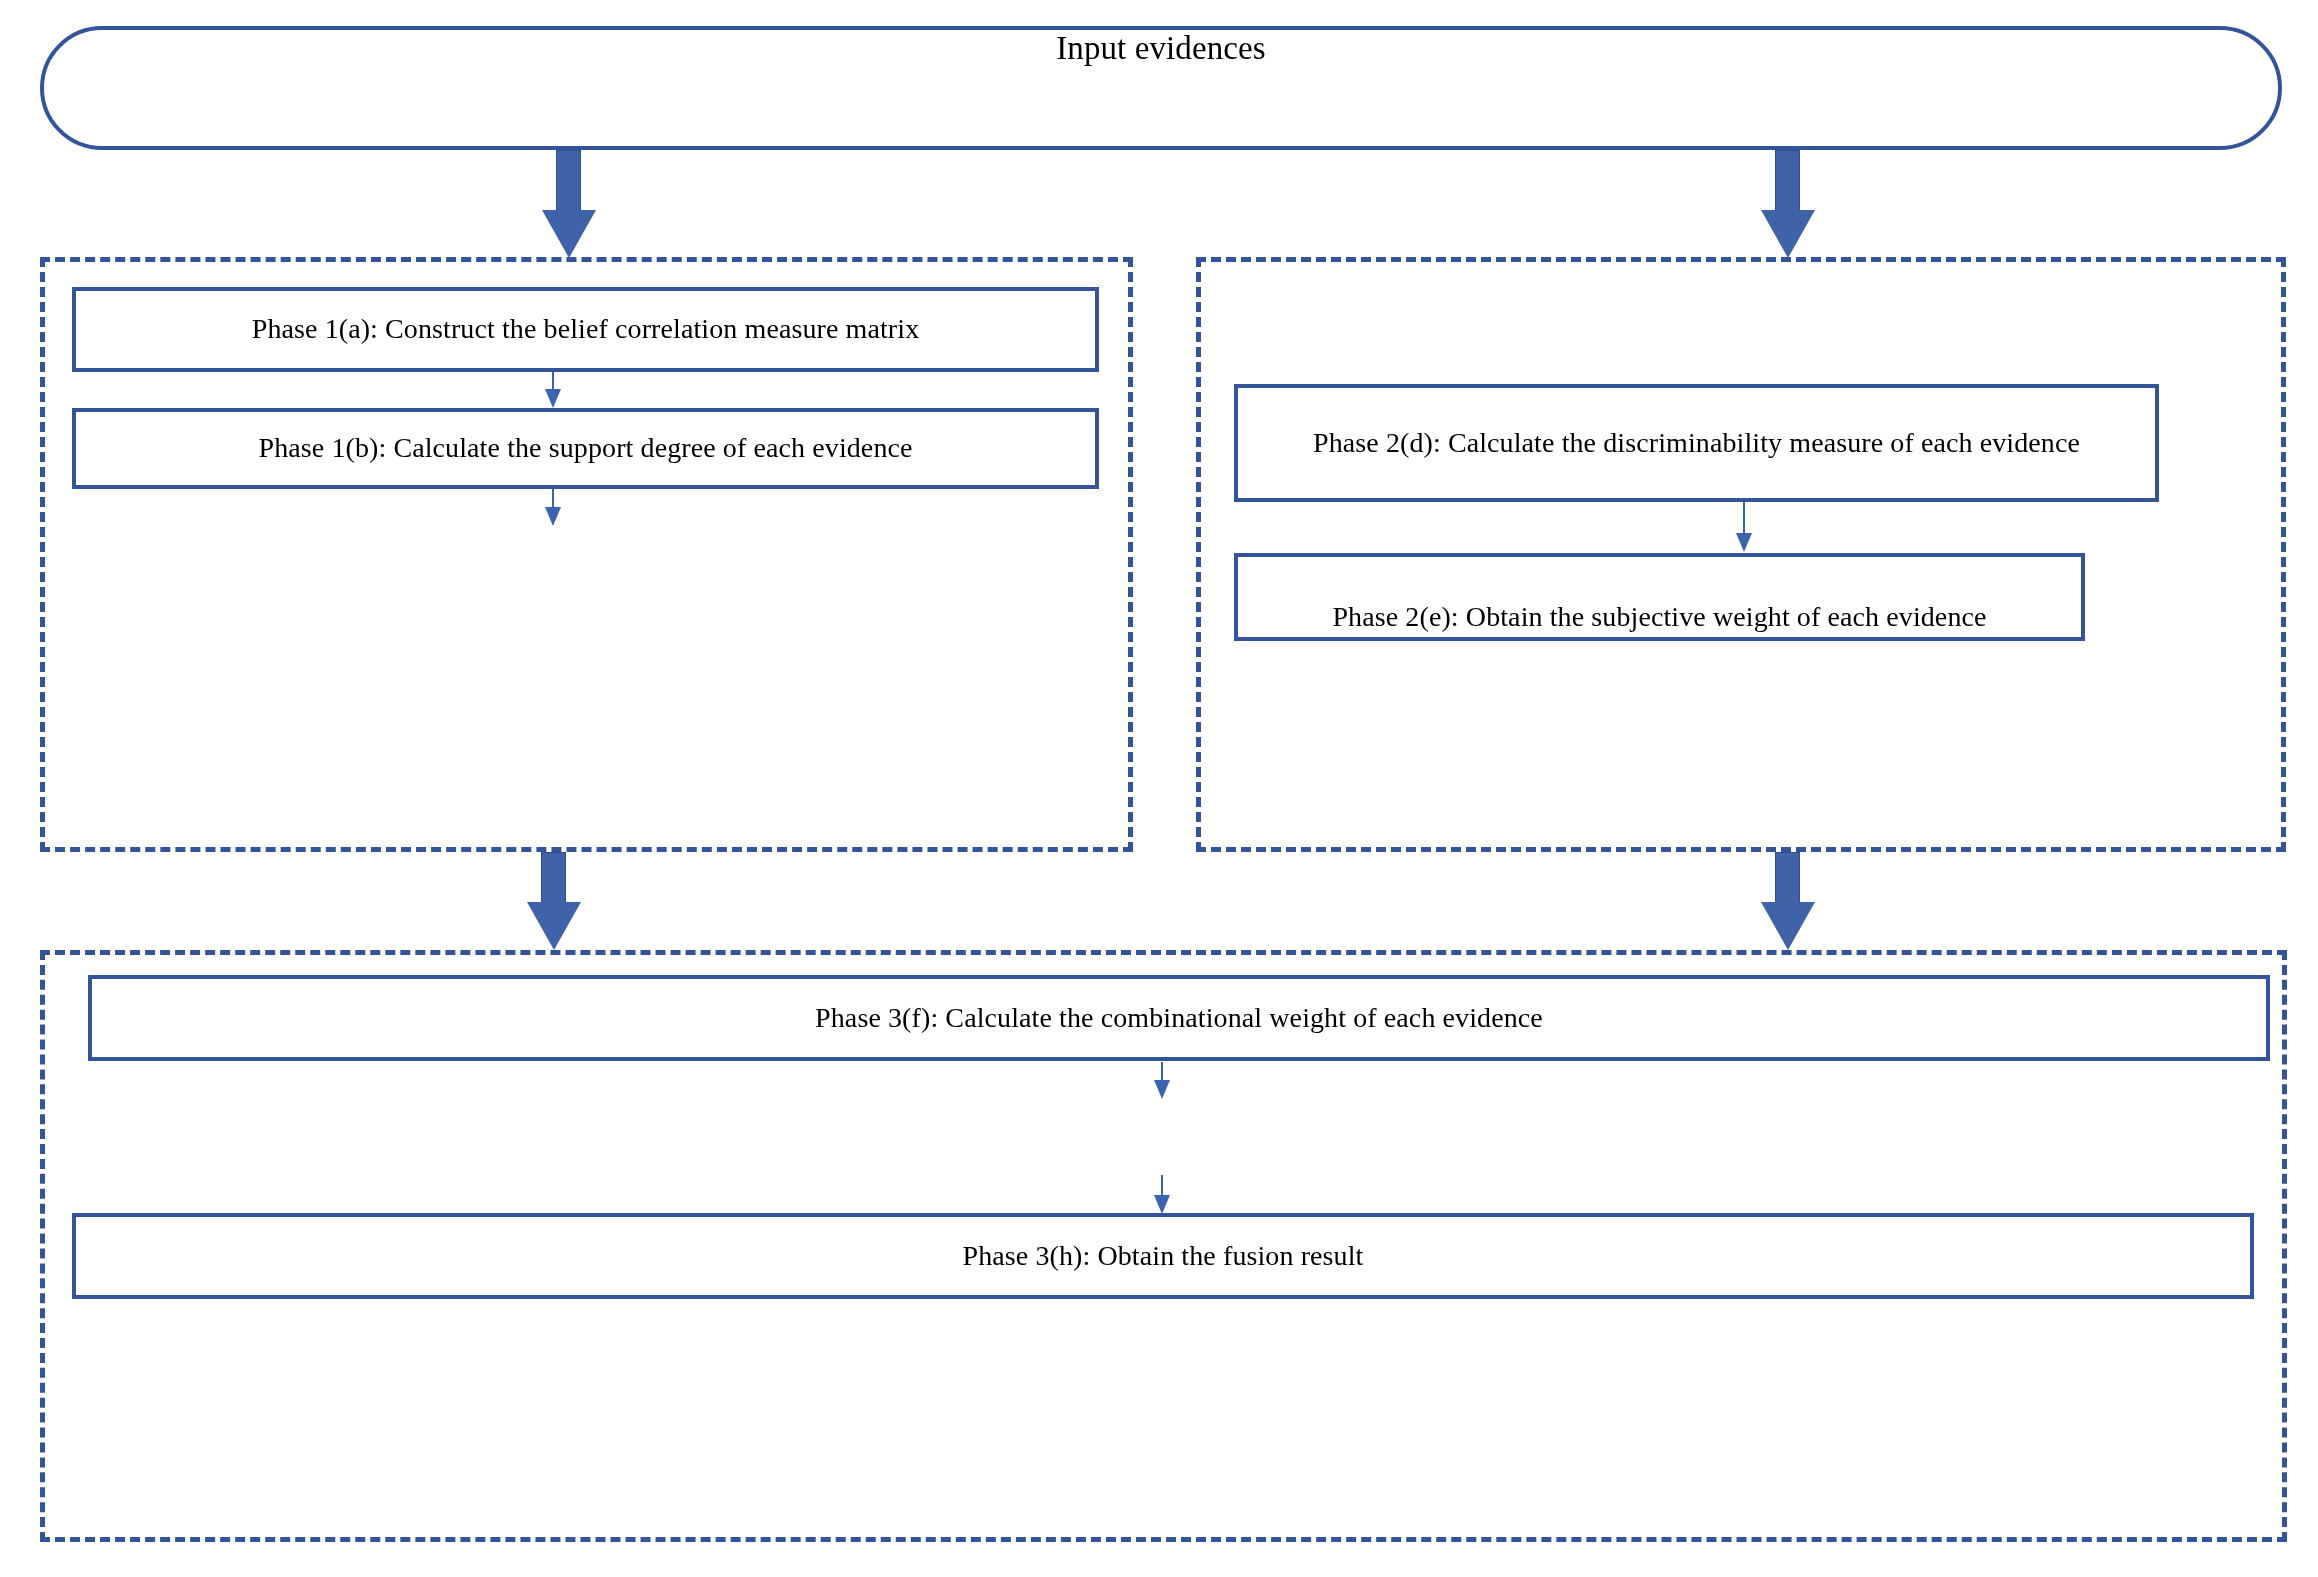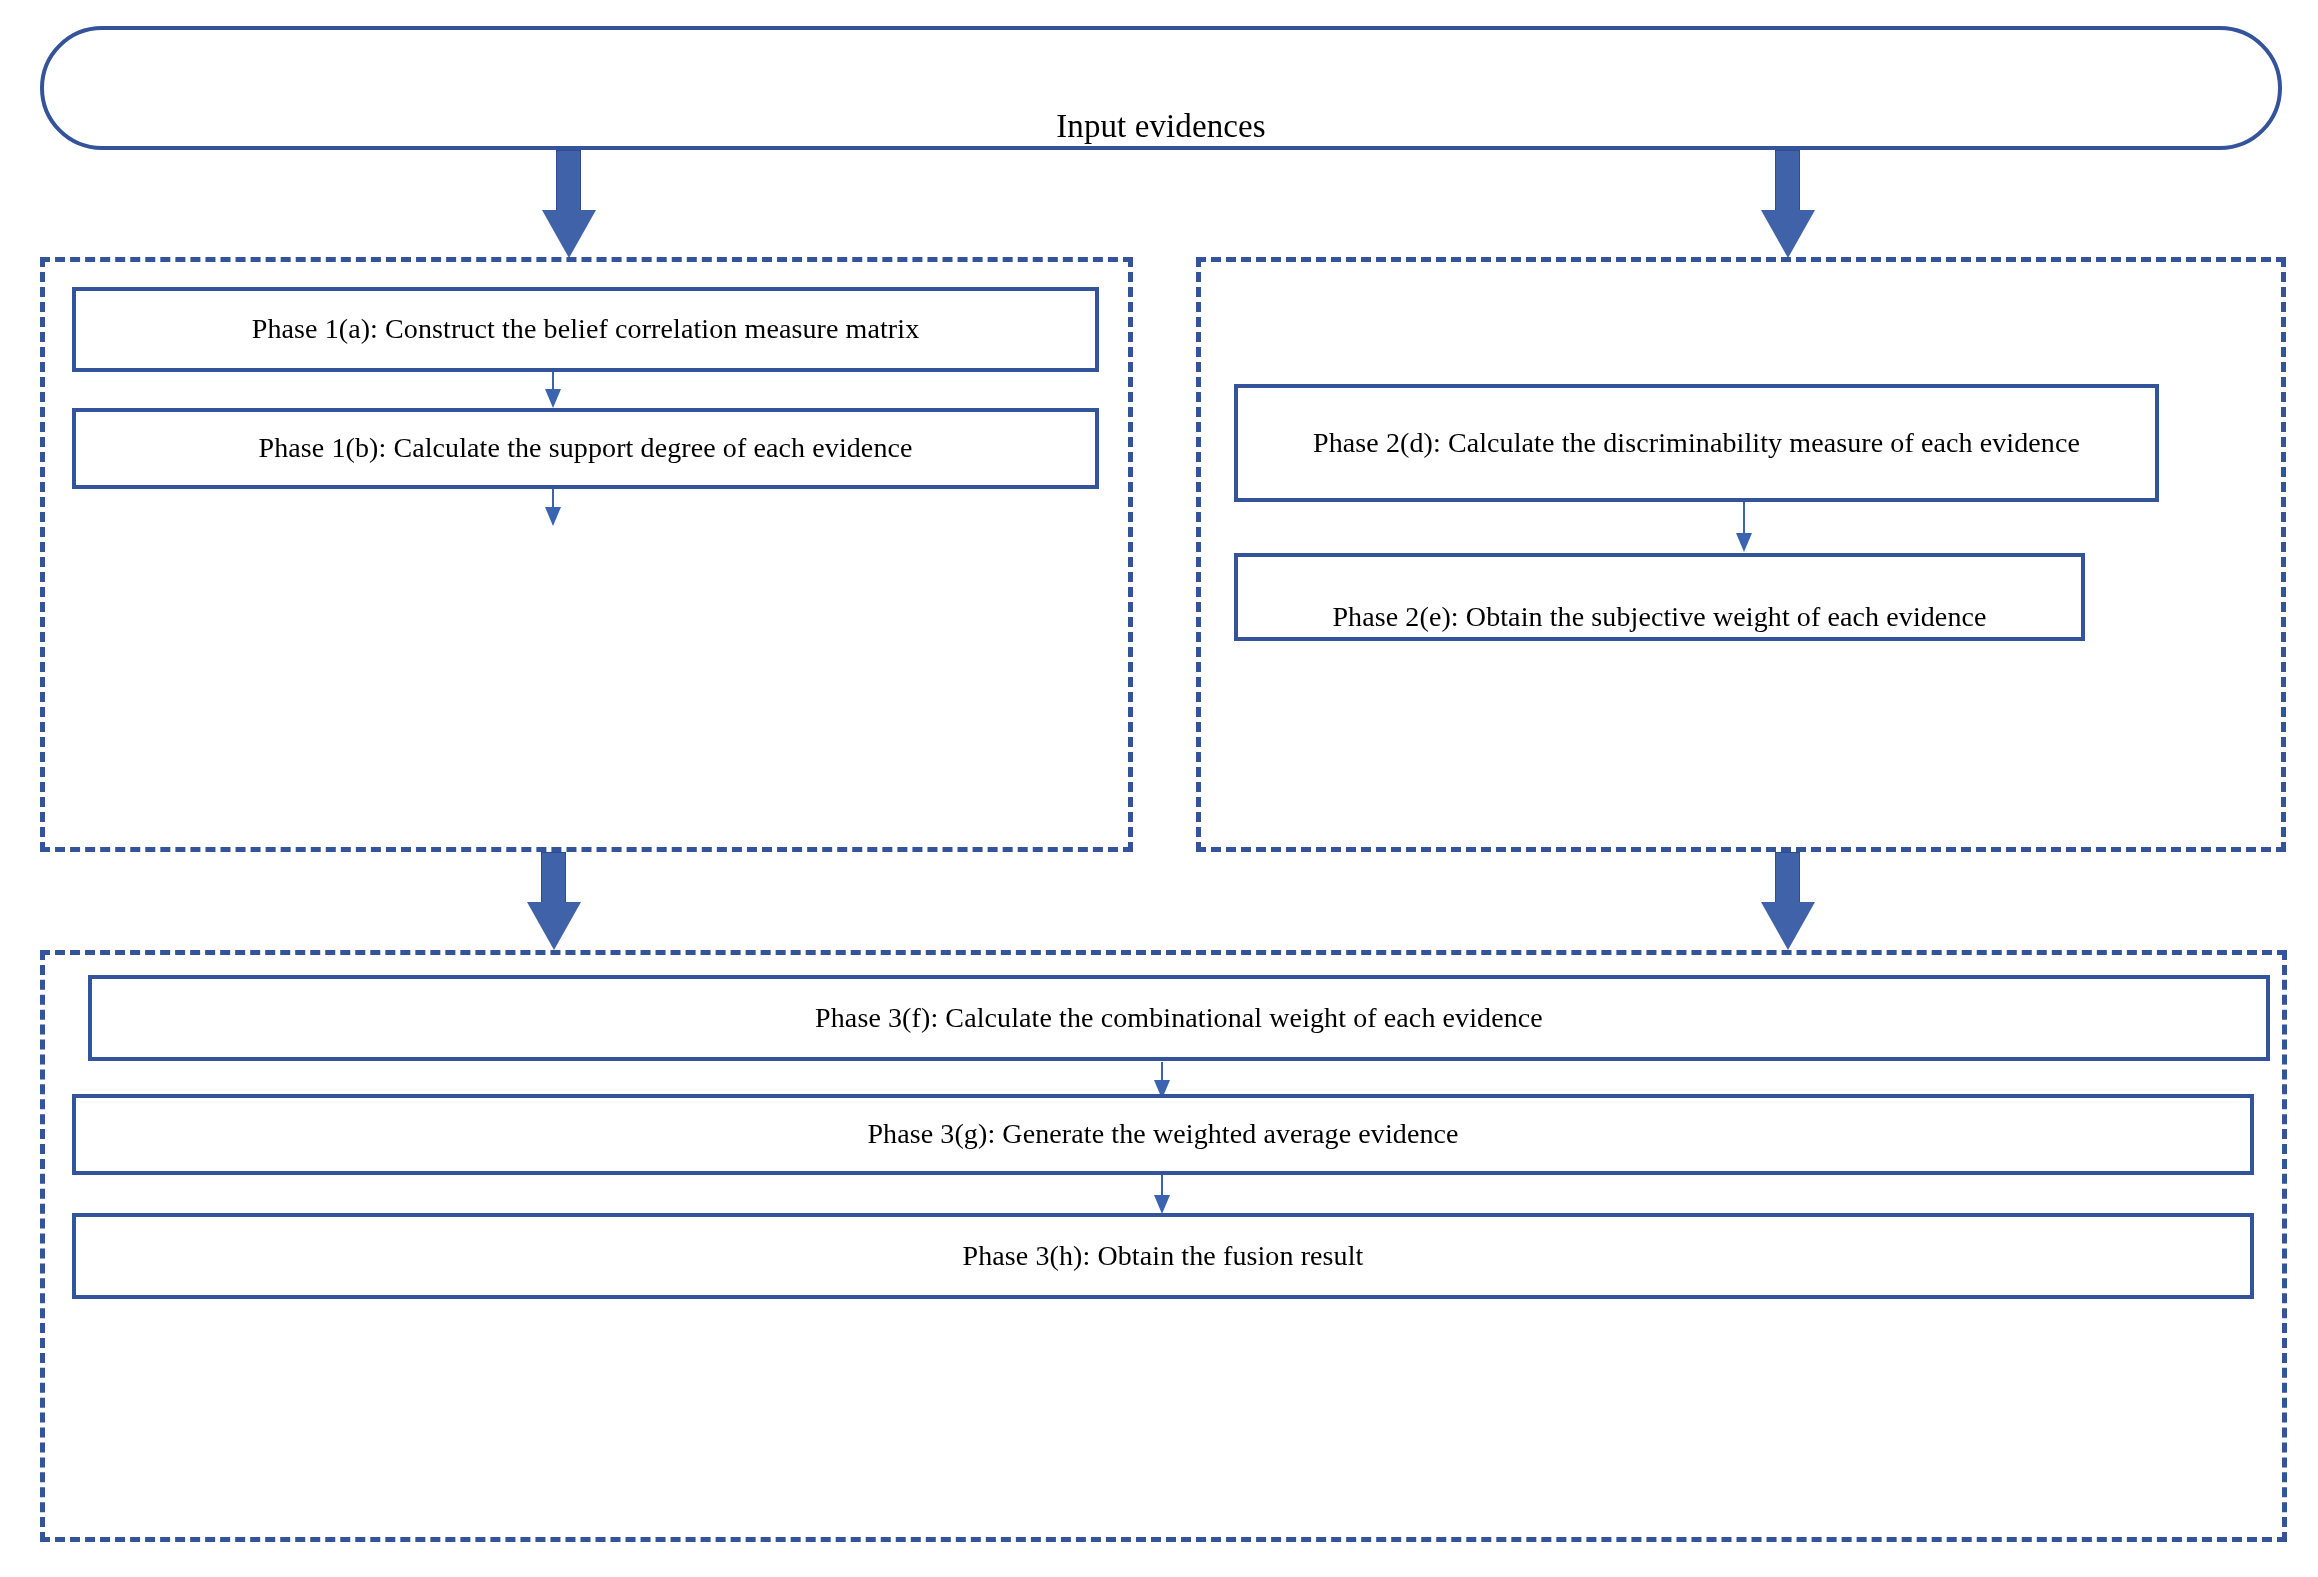--- a/index.html
+++ b/index.html
@@ -20,21 +20,21 @@
   }
 
   
   .stadium {
     position: absolute;
     box-sizing: border-box;
     border: 4.3px solid #33539b;
     border-radius: 7207px;
     background: #ffffff;
     display: flex;
-    align-items: flex-end;
+    align-items: flex-start;
     justify-content: center;
   }
   .stadium .label {
     font-size: 33px;
     color: #000000;
     line-height: 1.15;
     text-align: center;
     letter-spacing: 0.1px;
   }
 
@@ -189,23 +189,20 @@
 
   <div class="pbox" style="left:88px; top:975px; width:2182px; height:86px;">
     <span class="label">Phase 3(f): Calculate the combinational weight of each evidence</span>
   </div>
 
   <div class="thin-arrow" style="left:1150px; top:1062px; width:24.5px; height:37px;">
     <div class="stem"></div>
     <div class="head"></div>
   </div>
 
-  <div class="pbox" style="left:72px; top:1094px; width:2182px; height:81px;">
-    <span class="label">Phase 3(g): Generate the weighted average evidence</span>
-  </div>
 
   <div class="thin-arrow" style="left:1150px; top:1175px; width:24.5px; height:39px;">
     <div class="stem"></div>
     <div class="head"></div>
   </div>
 
   <div class="pbox" style="left:72px; top:1213px; width:2182px; height:86px;">
     <span class="label">Phase 3(h): Obtain the fusion result</span>
   </div>
 

